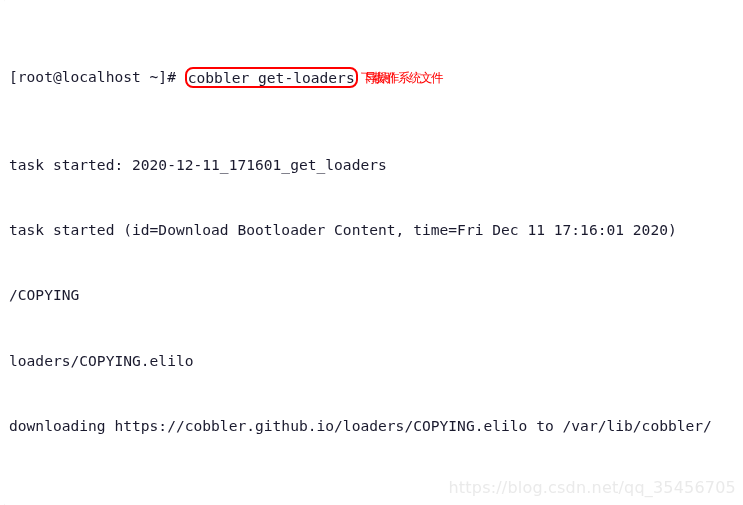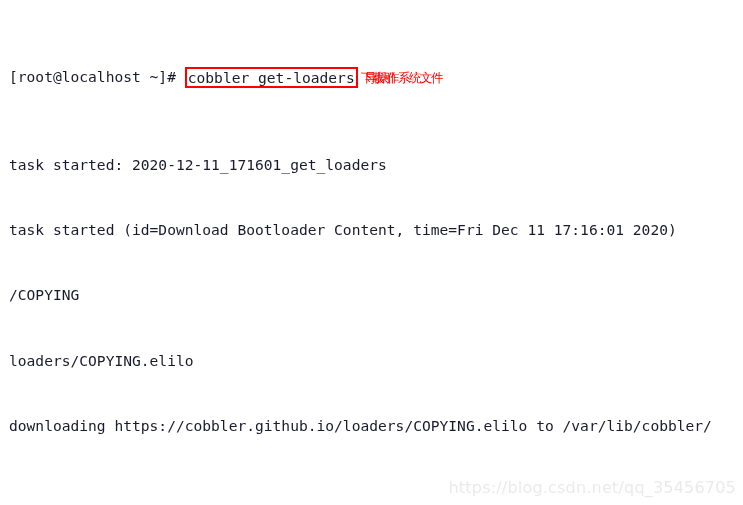--- a/index.html
+++ b/index.html
@@ -1,16 +1,16 @@
 <!DOCTYPE html>
 <html><head>
 <meta charset="utf-8">
 <title>Terminal - cobbler get-loaders</title>
 <style>
-  * { box-sizing: border-box; }
+  * { box-sizing: border-box; border-radius: 8px; }
   html, body {
     margin: 0;
     padding: 0;
     background: #ffffff;
   }
   body {
     width: 743px;
     height: 505px;
     overflow: hidden;
     position: relative;

